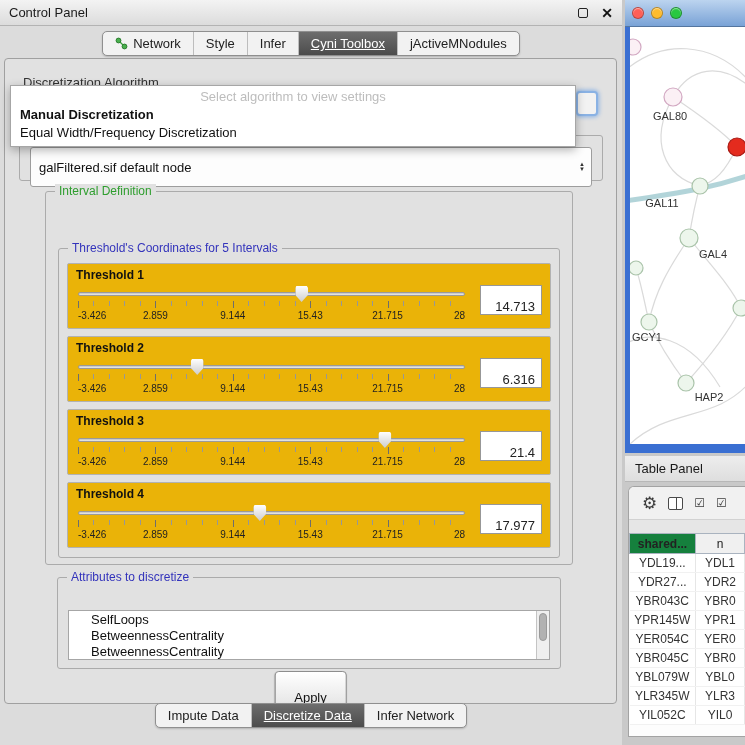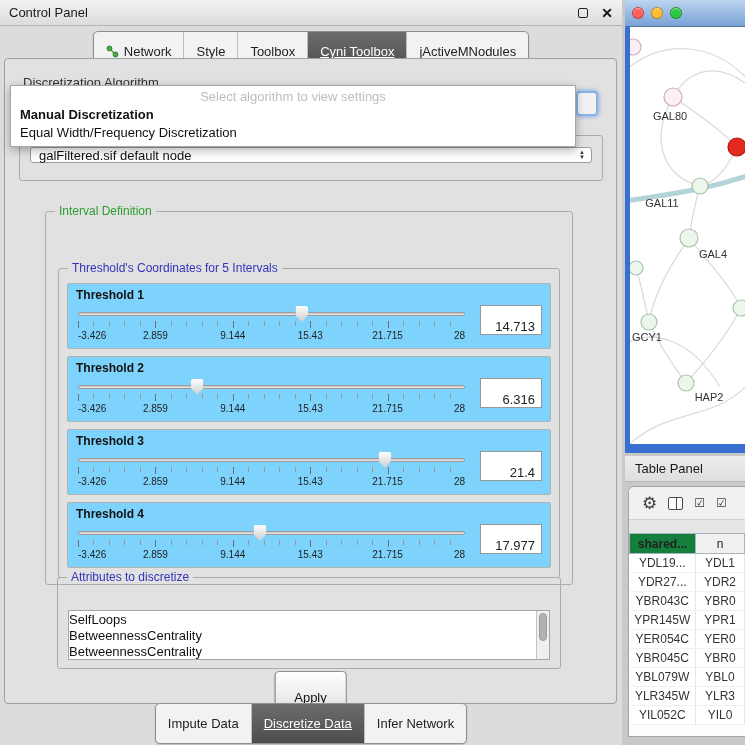--- a/index.html
+++ b/index.html
@@ -11,67 +11,67 @@
 #cp-titlebar{height:26px;background:linear-gradient(#f3f3f3,#dcdcdc);border-bottom:1px solid #b3b3b3;display:flex;align-items:center;padding:0 9px;}
 #cp-title{font-size:13px;color:#1a1a1a;}
 .tb-spacer{flex:1;}
 .float-icon{width:10px;height:10px;border:1.5px solid #222;border-radius:2px;margin-right:13px;}
 .close-icon{font-size:14px;font-weight:bold;color:#111;line-height:1;}
 
 .tabbar{position:absolute;left:0;right:0;display:flex;justify-content:center;}
 #top-tabs{top:31px;}
 #bottom-tabs{top:703px;}
 .seg{display:flex;border:1px solid #8f8f8f;border-radius:5px;overflow:hidden;background:#f2f2f2;box-shadow:0 1px 2px rgba(0,0,0,.18);}
-.seg .tab{padding:12px 12px;font-size:13px;border-left:1px solid #bdbdbd;display:flex;align-items:center;gap:5px;white-space:nowrap;color:#222;}
+.seg .tab{padding:4px 12px;font-size:13px;border-left:1px solid #bdbdbd;display:flex;align-items:center;gap:5px;white-space:nowrap;color:#222;}
 .seg .tab:first-child{border-left:none;}
 .seg .tab.selected{background:linear-gradient(#6d6d6d,#4c4c4c);color:#fff;text-decoration:underline;}
 
 #panel-frame{position:absolute;left:4px;top:58px;width:613px;height:646px;border:1px solid #a0a0a0;border-radius:4px;background:#e1e1e1;}
 
 #algo-label{position:absolute;left:18px;top:16px;font-size:13px;color:#333;}
 #algo-focus{position:absolute;left:571px;top:32px;width:22px;height:25px;background:#f2f2f2;border:2px solid #8ab2e4;border-radius:4px;box-shadow:0 0 4px 1px #8ab2e4;z-index:10;}
 #algo-popup{position:absolute;left:5px;top:26px;width:566px;background:#fff;border:1px solid #a6a6a6;box-shadow:0 3px 9px rgba(0,0,0,.3);z-index:40;padding-bottom:4px;}
 #algo-popup .pp-header{text-align:center;color:#bdbdbd;font-size:13px;padding:3px 0 2px;}
 #algo-popup .pp-item{font-size:13px;padding:1px 9px 2px;color:#111;}
 #algo-popup .pp-item.bold{font-weight:bold;}
 
 .group{position:absolute;border:1px solid #ababab;border-radius:3px;}
 .group>.group-label{position:absolute;top:-8px;left:9px;background:#e1e1e1;padding:0 4px;font-size:12px;line-height:14px;white-space:nowrap;}
 .green-label{color:#2e9e2e;}
 .blue-label{color:#3333bb;}
 
-.combo{display:flex;align-items:center;background:#fdfdfd;border:1px solid #9d9d9d;border-radius:3px;height:16px;padding:0 4px 0 8px;font-size:13px;color:#111;}
+.combo{display:flex;align-items:center;background:#fdfdfd;border:1px solid #9d9d9d;border-radius:3px;height:40px;padding:0 4px 0 8px;font-size:13px;color:#111;}
 .combo .arrows{margin-left:auto;display:flex;flex-direction:column;align-items:center;line-height:5px;font-size:6px;color:#333;padding:0 2px;}
 
 #table-data-group{left:14px;top:76px;width:584px;height:46px;}
 #table-data-combo{position:absolute;left:10px;right:10px;top:11px;}
 
-#interval-group{left:40px;top:132px;width:528px;height:374px;margin-top:20px;}
+#interval-group{left:40px;top:132px;width:528px;height:374px;}
 #nint-row{position:absolute;left:16px;top:22px;right:14px;display:flex;align-items:center;}
 #nint-label{font-weight:bold;font-size:13px;}
 #nint-combo{margin-left:60px;width:278px;height:22px;}
 
 #thresh-group{left:12px;top:56px;width:502px;height:310px;}
 #thresholds{position:absolute;left:0;right:0;top:14px;}
-.threshold-panel{border:1px solid #b2b2b2;border-radius:2px;height:66px;margin:0 8px 7px;padding:4px 8px 0;background:#7dd3fc;}
+.threshold-panel{border:1px solid #b2b2b2;border-radius:2px;height:66px;margin:0 8px 7px;padding:4px 8px 0;background:#eab308;}
 .t-label{font-weight:bold;font-size:12px;color:#111;}
 .t-row{display:flex;gap:13px;}
 .slider{position:relative;flex:1;height:44px;}
 .track{position:absolute;left:2px;right:2px;top:10px;height:4px;background:linear-gradient(#c2c2c2,#ececec);border:1px solid #9a9a9a;border-radius:2px;}
 .thumb{position:absolute;top:4px;width:13px;height:16px;transform:translateX(-50%);background:linear-gradient(#fefefe,#cdcdcd);clip-path:polygon(10% 0,90% 0,100% 12%,100% 55%,50% 100%,0 55%,0 12%);filter:drop-shadow(0 0 1px #777);}
 .ticks{position:absolute;left:2px;right:2px;top:19px;height:5px;background-image:repeating-linear-gradient(90deg,#979797 0 1px,transparent 1px 4%);}
 .ticks-major{position:absolute;left:2px;right:2px;top:19px;height:7px;background-image:repeating-linear-gradient(90deg,#6e6e6e 0 1px,transparent 1px 20%);}
 .scale{position:absolute;left:2px;right:2px;top:28px;height:12px;font-size:10px;color:#222;}
 .scale span{position:absolute;transform:translateX(-50%);white-space:nowrap;}
 .t-value{width:62px;height:30px;background:#fff;border:1px solid #979797;font-size:13px;text-align:right;line-height:28px;padding:7px 6px;flex:none;margin-top:3px;}
 
 #attr-group{left:52px;top:518px;width:504px;height:92px;}
 #attr-title{position:absolute;left:10px;top:12px;font-weight:bold;font-size:13px;margin-top:40px;}
 #attr-listbox{position:absolute;left:10px;right:10px;top:32px;height:50px;background:#fff;border:1px solid #a6a6a6;overflow:hidden;}
-#attr-list{list-style:none;padding:1px 0 0 0;font-size:13px;line-height:16px;color:#111;}
+#attr-list{list-style:none;padding:1px 0 0 22px;font-size:13px;line-height:16px;color:#111;}
 #attr-scrollbar{position:absolute;right:0;top:0;bottom:0;width:13px;background:#efefef;border-left:1px solid #c4c4c4;}
 #attr-thumb{position:absolute;left:2px;right:2px;top:2px;height:28px;background:#b2b2b2;border-radius:5px;border:1px solid #9a9a9a;}
 
 #apply-btn{position:absolute;left:50%;top:612px;transform:translateX(-50%);padding:18px 19px;font-size:13px;border:1px solid #8d8d8d;border-radius:4px;background:linear-gradient(#ffffff,#d8d8d8);box-shadow:0 1px 1px rgba(0,0,0,.2);color:#111;}
 
 
 #net-window{position:absolute;left:625px;top:0;width:120px;height:453px;}
 #net-titlebar{height:27px;background:linear-gradient(#bcd4ef,#79a2d6);border-bottom:1px solid #54759f;display:flex;align-items:center;padding-left:7px;}
 .light{width:12px;height:12px;border-radius:50%;margin-right:7px;border:1px solid rgba(0,0,0,.28);box-shadow:inset 0 1px 1px rgba(255,255,255,.5);}
 .light.red{background:#ff5f57;}
@@ -118,21 +118,21 @@
           <line x1="3.5" y1="3.5" x2="9.5" y2="9.5" stroke="#3b9e3b" stroke-width="1.3"></line>
           <circle cx="3.5" cy="3.5" r="2.4" fill="#49b04d" stroke="#2b7d2f"></circle>
           <circle cx="9.5" cy="9.5" r="2.4" fill="#49b04d" stroke="#2b7d2f"></circle>
         </svg>
         <span>Network</span>
       </div>
       <div class="tab">
           <span>Style</span>
         </div>
       <div class="tab">
-          <span>Toolbox</span>
+          <span>Infer</span>
         </div>
       <div class="tab selected">
           <span>Cyni Toolbox</span>
         </div>
       <div class="tab">
           <span>jActiveMNodules</span>
         </div>
     </div>
   </div>
 

